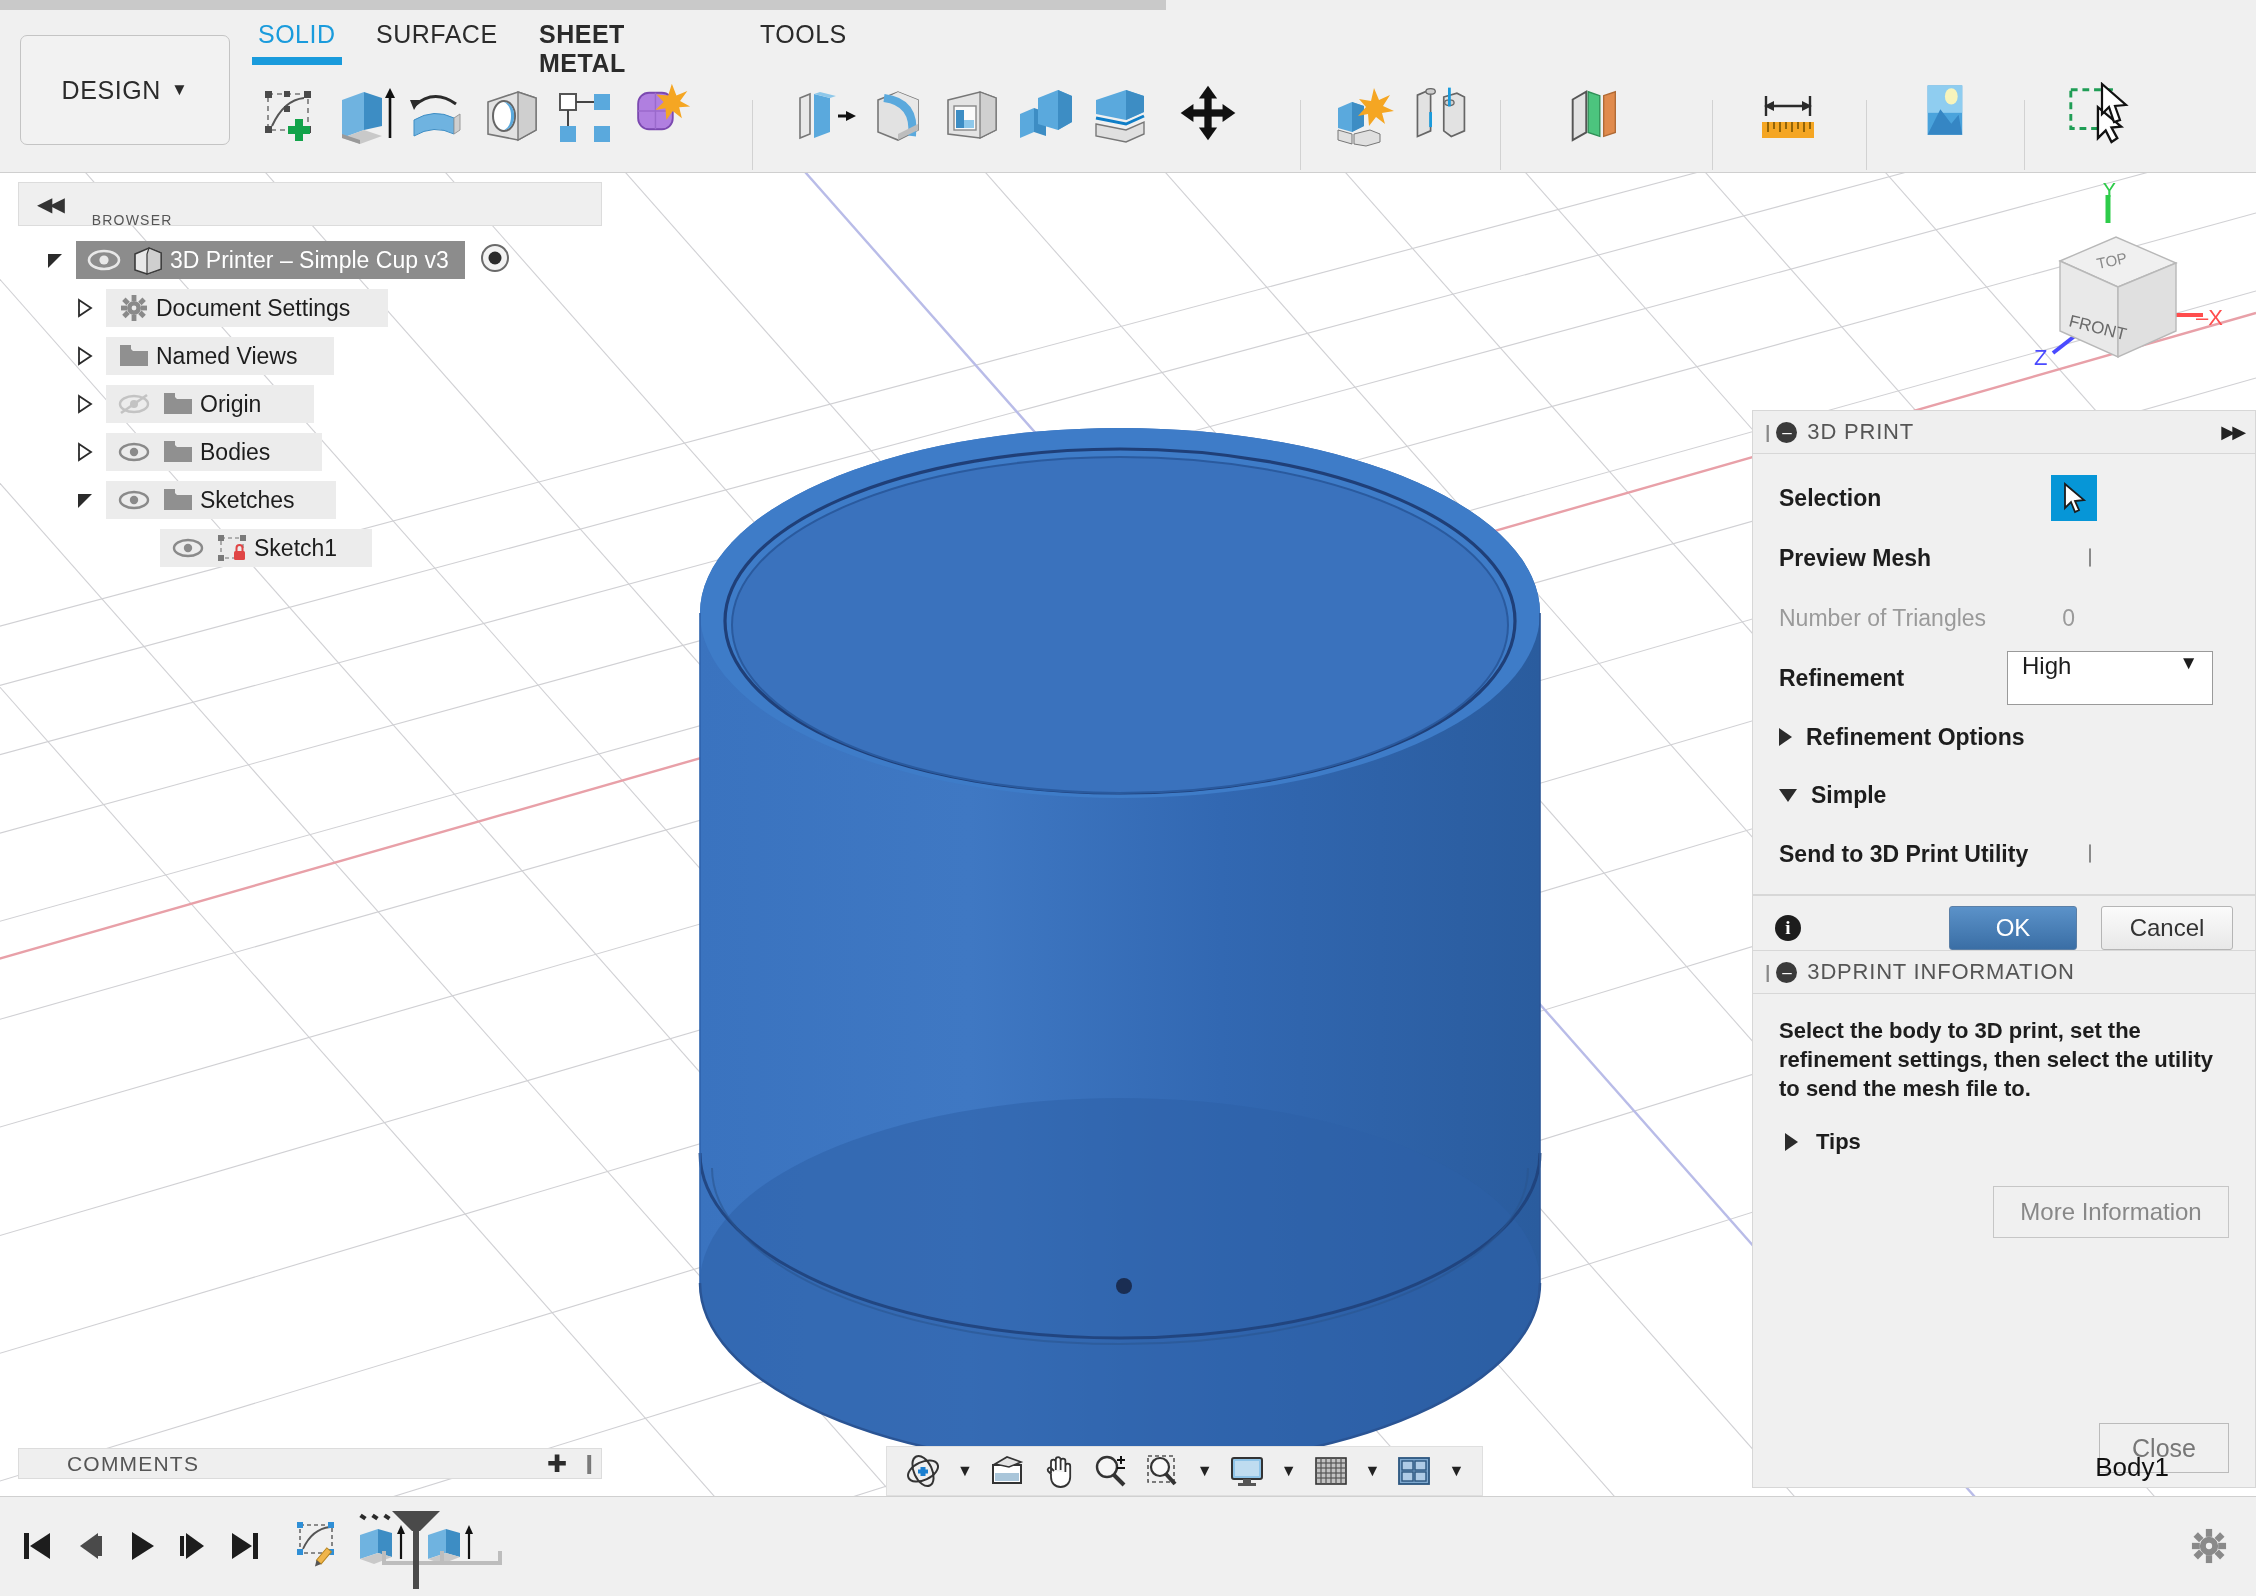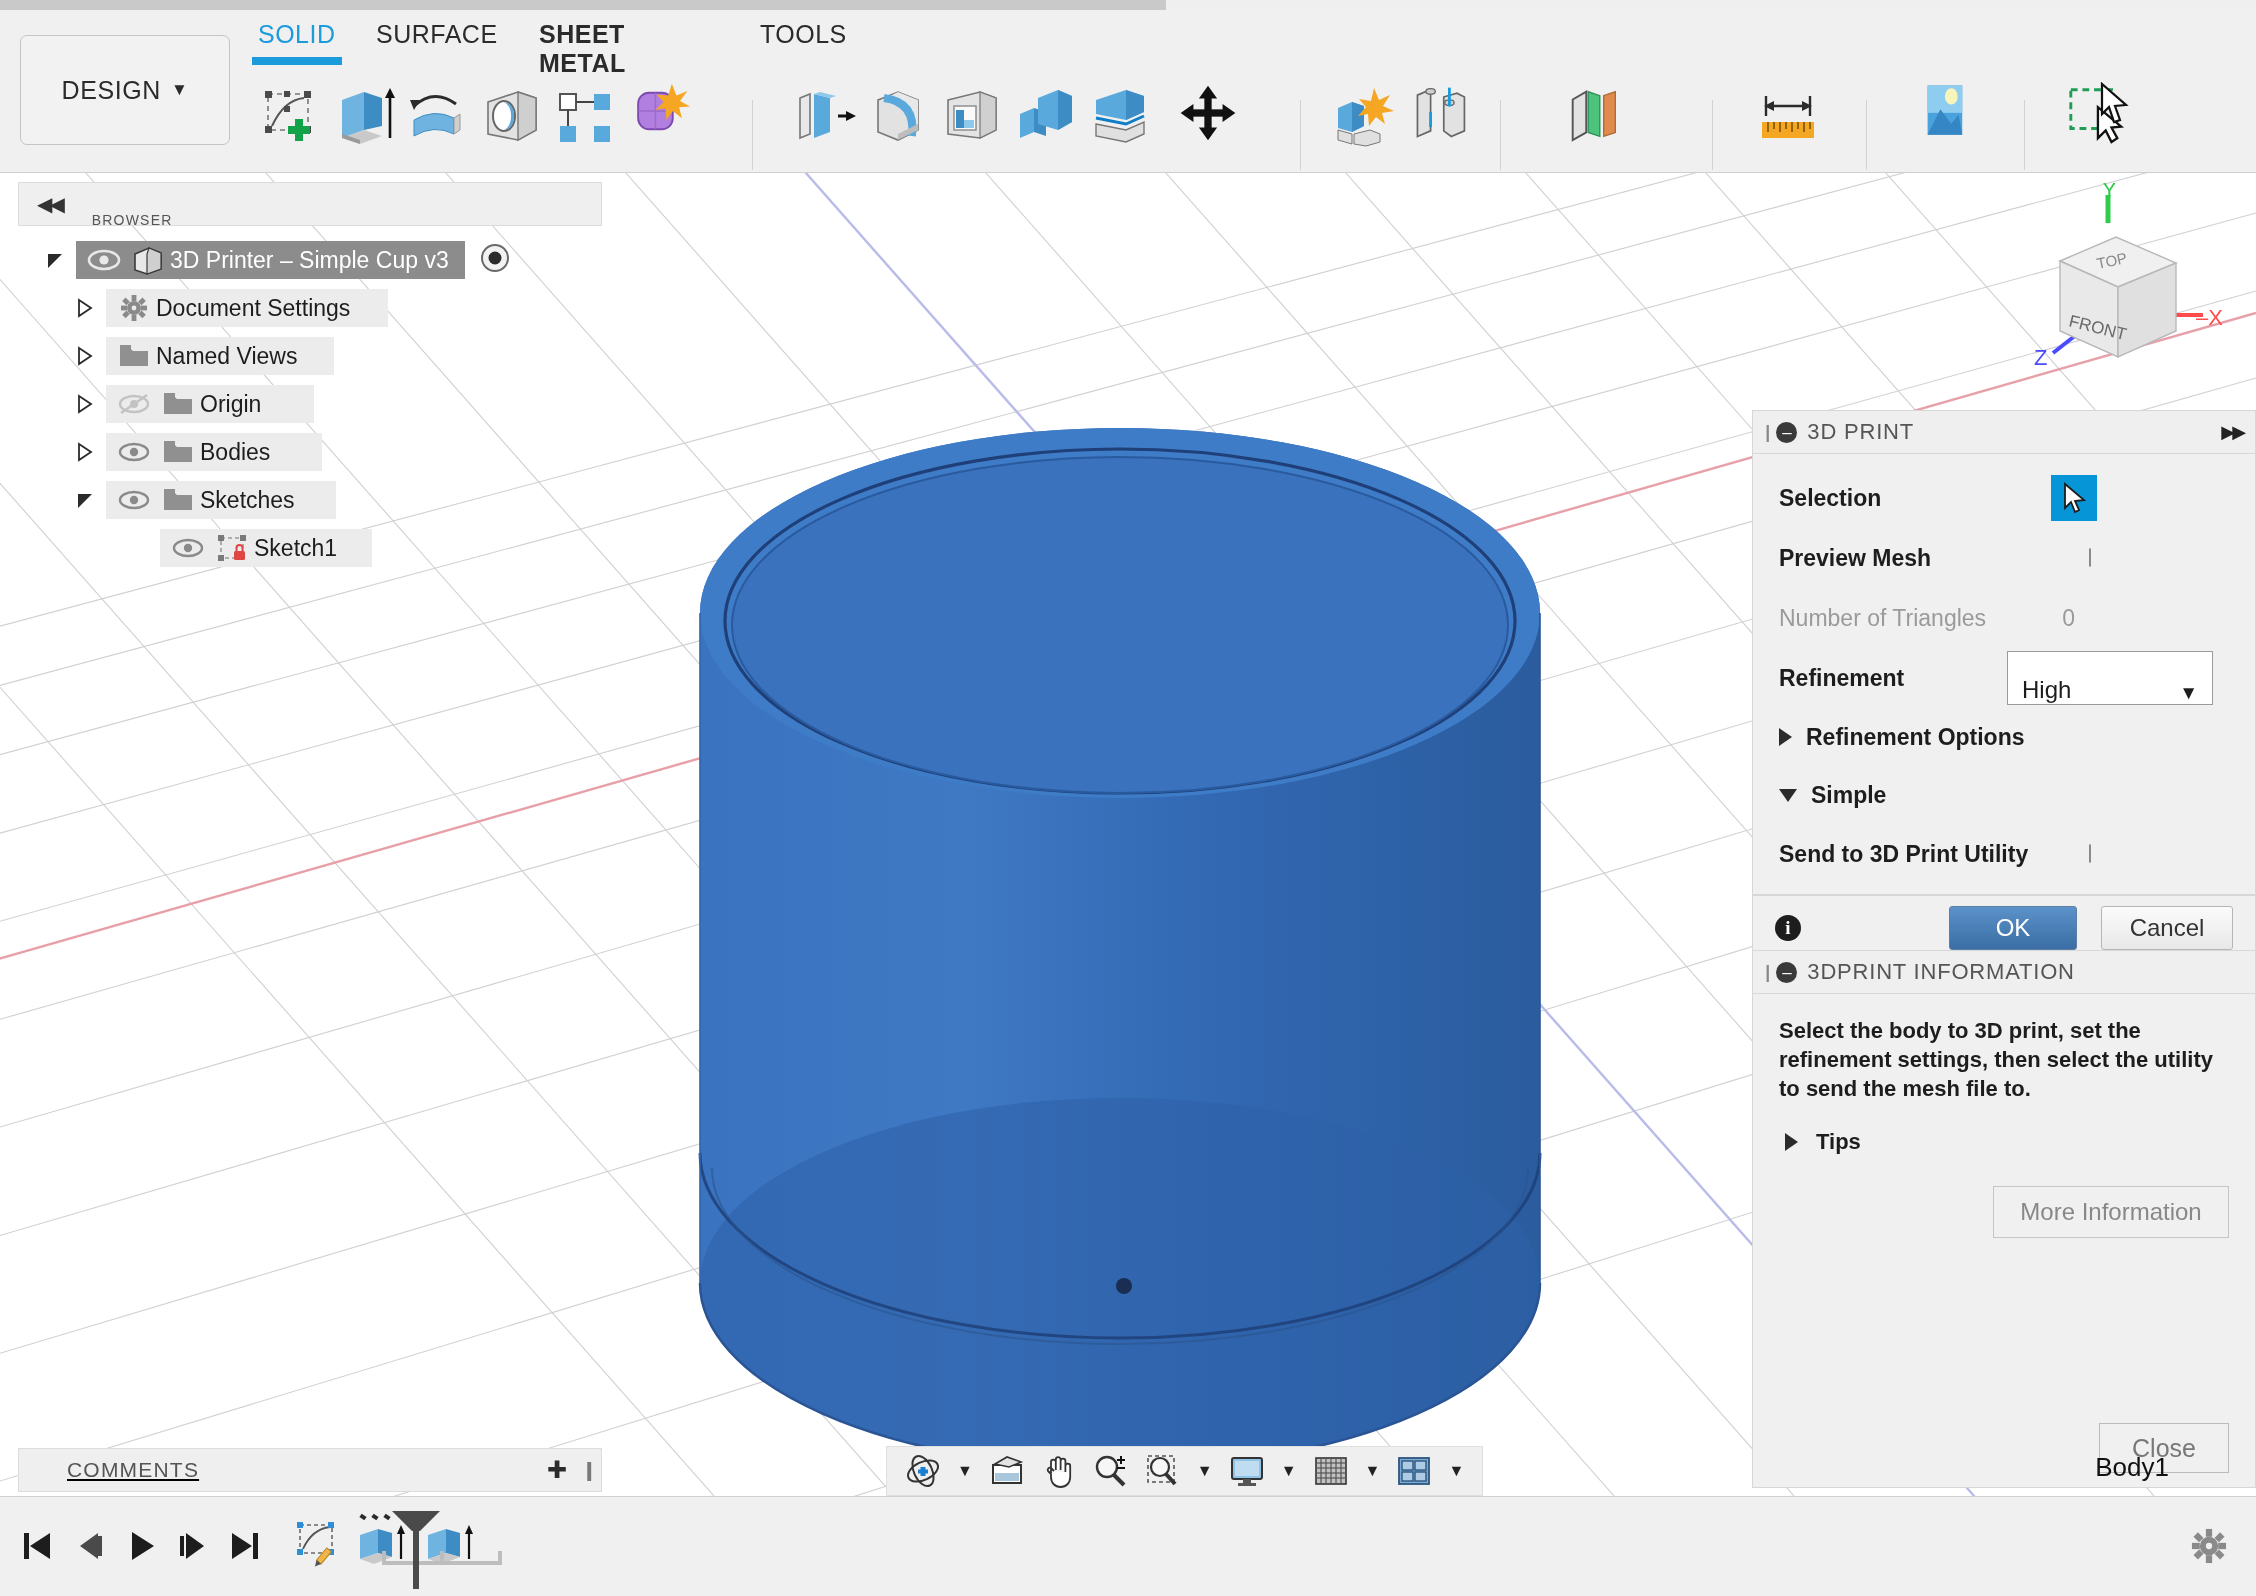--- a/index.html
+++ b/index.html
@@ -80,22 +80,22 @@
   .arrow-c { width:42px; display:flex; justify-content:center; align-items:center; }
   .rowbg { display:flex; align-items:center; height:38px; padding:0 16px 0 6px; background:#ececec; }
   .rowbg.sel { background:#8c8c8c; }
   .eye { width:44px; display:flex; justify-content:center; }
   .lbl { font-size:23px; color:#1d1d1d; white-space:nowrap; }
   .rowbg.sel .lbl { color:#ffffff; }
   .ficon { width:44px; display:flex; justify-content:center; align-items:center;}
 
   
   .comments {
-    position:absolute; left:18px; top:1448px; width:584px; height:44px;
-    background:#efefef; border:1px solid #dcdcdc; display:flex; align-items:center;text-decoration:underline;
+    position:absolute; left:18px; top:1448px; width:584px; height:31px;
+    background:#efefef; border:1px solid #dcdcdc; display:flex; align-items:center;
   }
   .comments .ctitle { margin-left:48px; font-size:21px; color:#555; letter-spacing:1.2px; }
   .comments .cplus { position:absolute; right:34px; font-size:24px; color:#2b2b2b; }
   .comments .cgrip { position:absolute; right:12px; font-size:20px; color:#777; letter-spacing:-4px;}
 
   
   .navbar {
     position:absolute; left:886px; top:1446px; height:50px;
     background:#efefef; border:1px solid #dfdfdf;
     display:flex; align-items:center; padding:0 12px; gap:4px;
@@ -124,21 +124,21 @@
   .prow .plabel { font-size:23px; color:#1d1d1d; font-weight:bold; }
   .prow .plabel.dim { color:#9a9a9a; font-weight:normal; }
   .prow .pval { font-size:23px; color:#9a9a9a; }
   .sel-btn {
     width:46px;height:46px;background:#0696d7;display:flex;align-items:center;justify-content:center;
   }
   .chk { width:34px;height:34px;border:1px solid #8a8a8a;border-radius:4px;
         background:linear-gradient(#fdfdfd,#d9d9d9); }
   .dd {
     width:206px;height:54px;border:1px solid #9a9a9a;background:#fff;
-    display:flex;align-items:flex-end;justify-content:space-between;padding:0 14px;
+    display:flex;align-items:flex-start;justify-content:space-between;padding:0 14px;
     font-size:24px;color:#1d1d1d;
   }
   .disc { display:flex; align-items:center; height:58px; padding:0 26px; gap:14px; }
   .disc .dtxt { font-size:23px; color:#1d1d1d; font-weight:bold;text-align:right; }
   .tri-s-r { width:0;height:0;border-left:13px solid #2b2b2b;border-top:9px solid transparent;border-bottom:9px solid transparent; }
   .tri-s-d { width:0;height:0;border-top:13px solid #2b2b2b;border-left:9px solid transparent;border-right:9px solid transparent; }
 
   .panel-foot {
     background:#f0f0f0; border:1px solid #d7d7d7; border-top:1px solid #d7d7d7;
     height:66px; display:flex; align-items:center; padding:0 22px;

